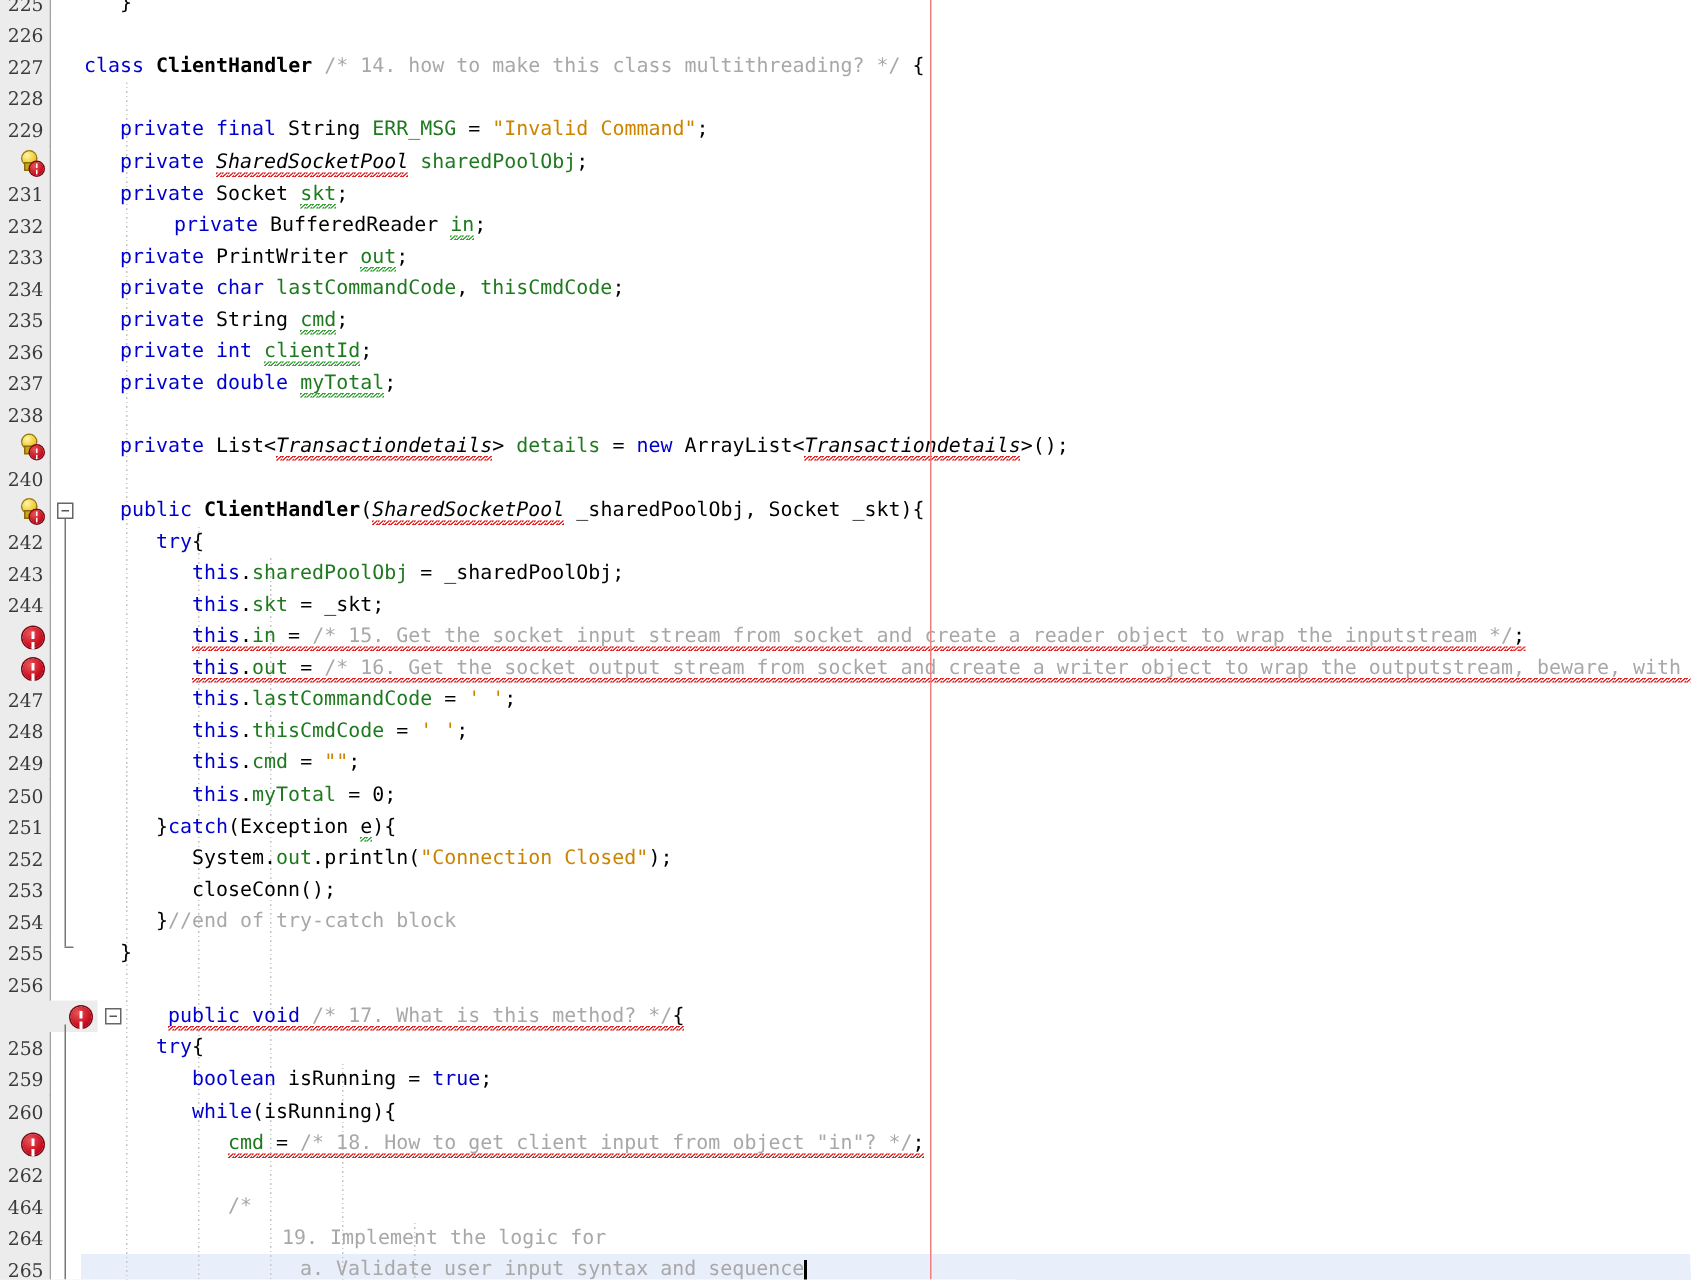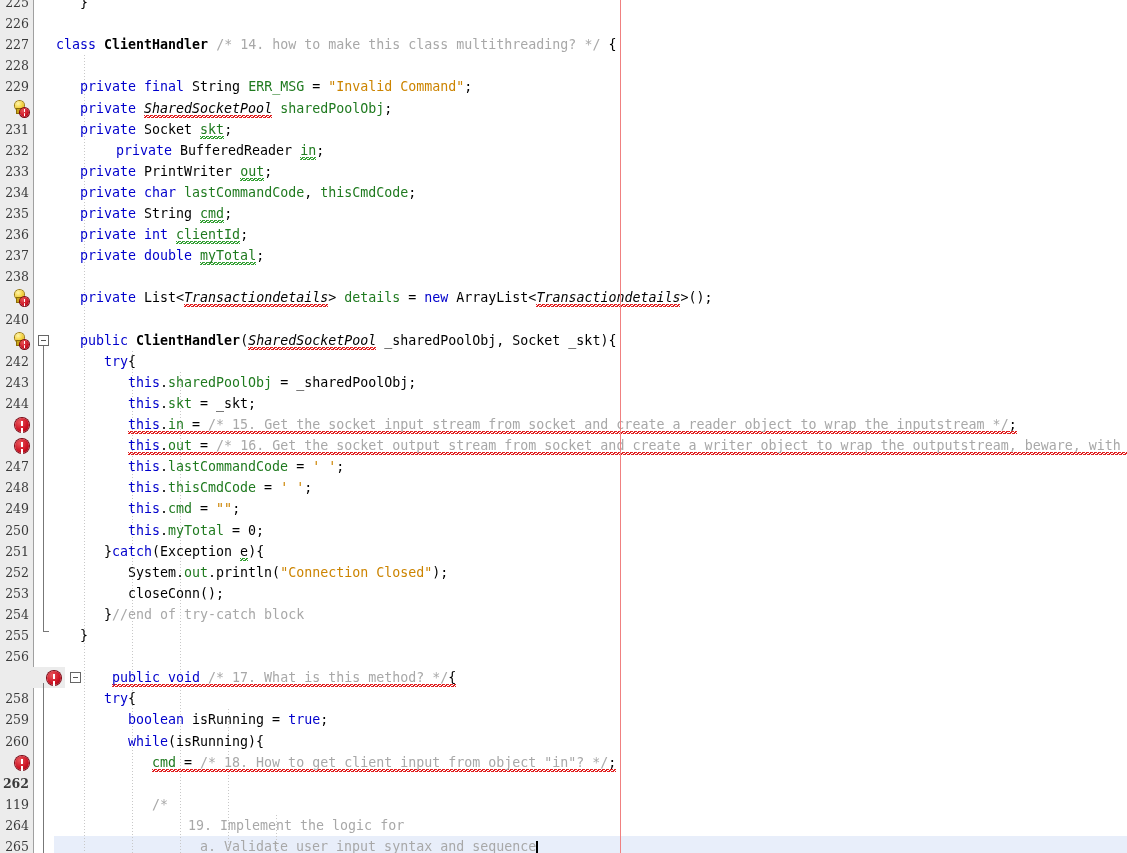--- a/index.html
+++ b/index.html
@@ -313,22 +313,22 @@
       <div class="row" style="top: 561.7px;"><div class="linenum-cell">252</div><div class="code" style="left: 128px;"><span class="pln">System.</span><span class="fld">out</span><span class="pln">.println(</span><span class="str">"Connection Closed"</span><span class="pln">);</span></div></div>
       <div class="row" style="top: 582.8px;"><div class="linenum-cell">253</div><div class="code" style="left: 128px;"><span class="pln">closeConn();</span></div></div>
       <div class="row" style="top: 603.9px;"><div class="linenum-cell">254</div><div class="code" style="left: 104px;"><span class="pln">}</span><span class="cm">//end of try-catch block</span></div></div>
       <div class="row" style="top: 625px;"><div class="linenum-cell">255</div><div class="code" style="left: 80px;"><span class="pln">}</span></div></div>
       <div class="row" style="top: 646.1px;"><div class="linenum-cell">256</div><div class="code" style="left: 56px;"></div></div>
       <div class="row" style="top: 667.2px; margin-left: 32px;"><div class="marker-cell"><div class="icon-error"></div></div><div class="fold-box"></div><div class="code" style="left: 80px;"><span class="k sq">public void </span><span class="cm sq">/* 17. What is this method? */</span><span class="pln sq">{</span></div></div>
       <div class="row" style="top: 688.3px;"><div class="linenum-cell">258</div><div class="code" style="left: 104px;"><span class="k">try</span><span class="pln">{</span></div></div>
       <div class="row" style="top: 709.4px;"><div class="linenum-cell">259</div><div class="code" style="left: 128px;"><span class="k">boolean </span><span class="pln">isRunning = </span><span class="k">true</span><span class="pln">;</span></div></div>
       <div class="row" style="top: 730.5px;"><div class="linenum-cell">260</div><div class="code" style="left: 128px;"><span class="k">while</span><span class="pln">(isRunning){</span></div></div>
       <div class="row" style="top: 751.6px;"><div class="marker-cell"><div class="icon-error"></div></div><div class="code" style="left: 152px;"><span class="fld sq">cmd</span><span class="pln sq"> = </span><span class="cm sq">/* 18. How to get client input from object "in"? */</span><span class="pln sq">;</span></div></div>
-      <div class="row" style="top: 772.7px; font-weight: bold;"><div class="linenum-cell">262</div><div class="code" style="left: 56px;"></div></div>
-      <div class="row" style="top: 793.8px;"><div class="linenum-cell">119</div><div class="code" style="left: 152px;"><span class="cm">/*</span></div></div>
+      <div class="row" style="top: 772.7px;"><div class="linenum-cell">262</div><div class="code" style="left: 56px;"></div></div>
+      <div class="row" style="top: 793.8px;"><div class="linenum-cell">464</div><div class="code" style="left: 152px;"><span class="cm">/*</span></div></div>
       <div class="row" style="top: 814.9px;"><div class="linenum-cell">264</div><div class="code" style="left: 188px;"><span class="cm">19. Implement the logic for</span></div></div>
       <div class="row current" style="top: 836px;"><div class="linenum-cell">265</div><div class="code" style="left: 200px;"><span class="cm">a. Validate user input syntax and sequence</span><span class="caret" style="top: 2px; position: relative; display: inline-block; vertical-align: middle;"></span></div></div>
     </div>
 
   <div id="guides">
       <div class="indent-guide" style="left: 84px; top: 55.3px; height: 801.8px;"></div>
       <div class="indent-guide" style="left: 132px; top: 350.7px; height: 506.4px;"></div>
       <div class="indent-guide" style="left: 180px; top: 371.8px; height: 485.3px;"></div>
       <div class="indent-guide" style="left: 228px; top: 709.4px; height: 147.7px;"></div>
       <div class="indent-guide" style="left: 276px; top: 814.9px; height: 42.2px;"></div>

